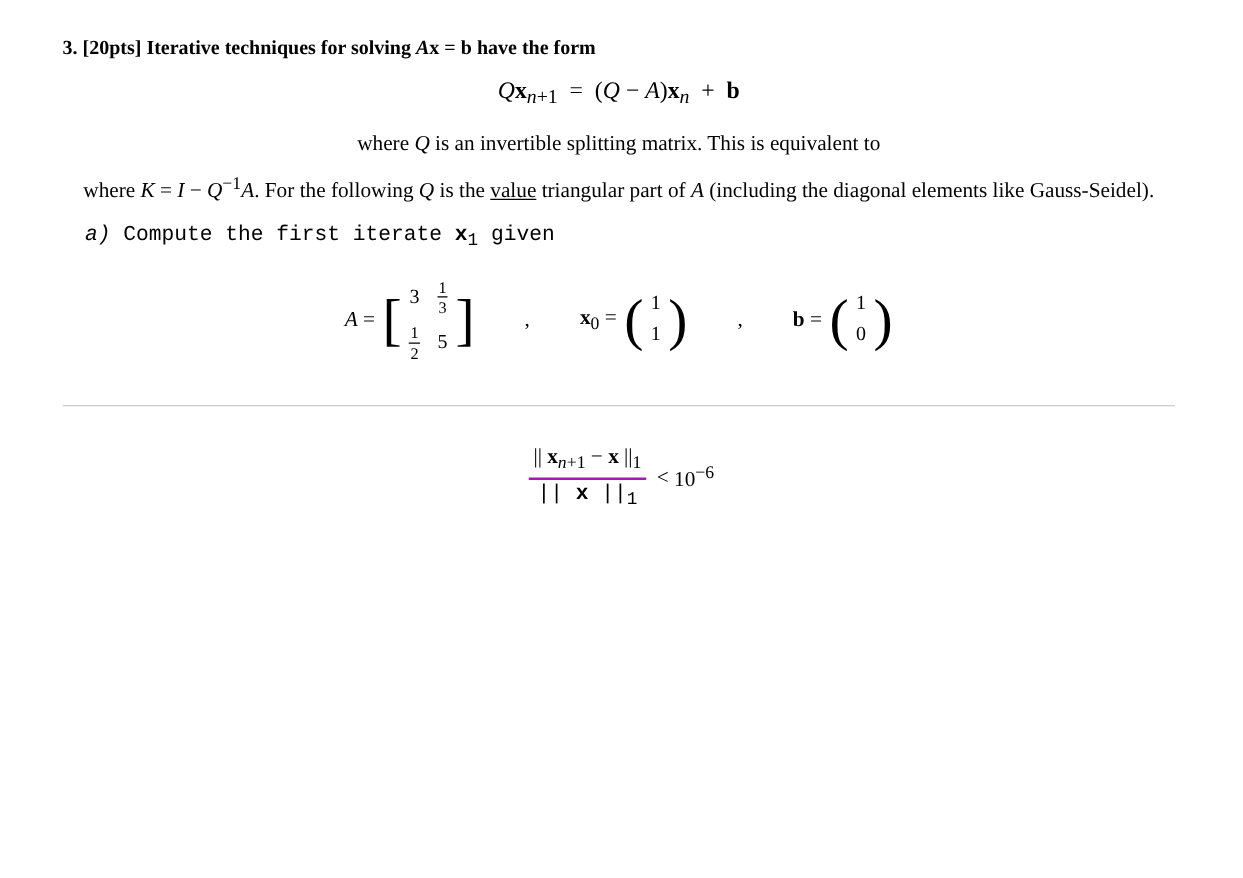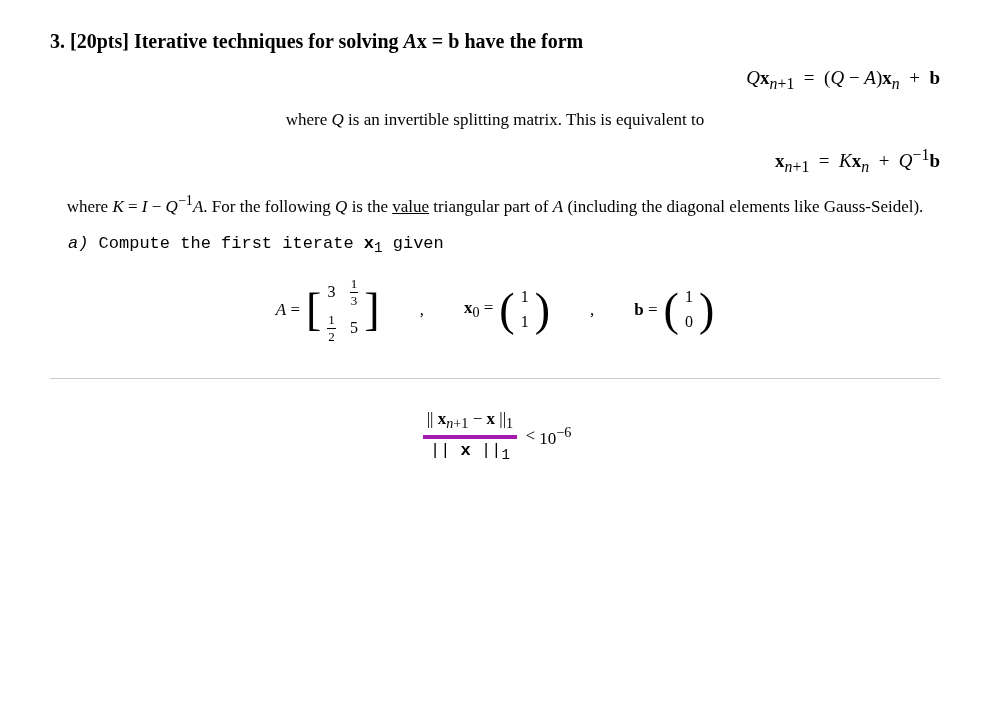--- a/index.html
+++ b/index.html
@@ -18,29 +18,29 @@
       padding: 30px 50px 30px 50px;
     }
 
     .page-content {
       max-width: 890px;
     }
 
     .problem-header {
       font-weight: bold;
       margin-bottom: 14px;
-      font-size: 20px;
+      font-size: 16px;
     }
 
     .problem-number {
       font-weight: bold;
     }
 
     .centered-formula {
-      text-align: right;
+      text-align: center;
       margin: 14px 0;
       font-size: 18px;
     }
 
     .body-text {
       margin-bottom: 10px;
       line-height: 1.5;
       text-align: center;
     }
 
@@ -145,21 +145,21 @@
 
     .fraction-display {
       display: inline-flex;
       flex-direction: column;
       align-items: center;
       vertical-align: middle;
       margin: 0 4px;
     }
 
     .fraction-display .frac-num {
-      border-bottom: 4px solid #a21caf;
+      border-bottom: 2px solid #a21caf;
       padding: 0 4px 2px 4px;
       text-align: center;
     }
 
     .fraction-display .frac-den {
       padding: 2px 4px 0 4px;
       text-align: right;
       font-family: Liberation Mono, monospace;
     }
 
@@ -187,27 +187,20 @@
     &nbsp;=&nbsp;
     (<span class="italic">Q</span> − <span class="italic">A</span>)<span class="bold">x</span><sub><span class="italic">n</span></sub>
     &nbsp;+&nbsp;
     <span class="bold">b</span>
   </div>
 
   <div class="body-text">
     where <span class="italic">Q</span> is an invertible splitting matrix. This is equivalent to
   </div>
 
-  <div class="centered-formula formula-large">
-    <span class="bold">x</span><sub><span class="italic">n</span>+1</sub>
-    &nbsp;=&nbsp;
-    <span class="italic">K</span><span class="bold">x</span><sub><span class="italic">n</span></sub>
-    &nbsp;+&nbsp;
-    <span class="italic">Q</span><sup>−1</sup><span class="bold">b</span>
-  </div>
 
   <div class="body-text">
     where <span class="italic">K</span> = <span class="italic">I</span> − <span class="italic">Q</span><sup>−1</sup><span class="italic">A</span>. For the following <span class="italic">Q</span> is the <span class="underline-text">value</span> triangular part of <span class="italic">A</span> (including the diagonal elements like Gauss-Seidel).
   </div>
 
   <div class="part-label">
     <span class="italic">a)</span>
     <span> Compute the first iterate <span class="bold">x</span><sub>1</sub> given</span>
   </div>
 

